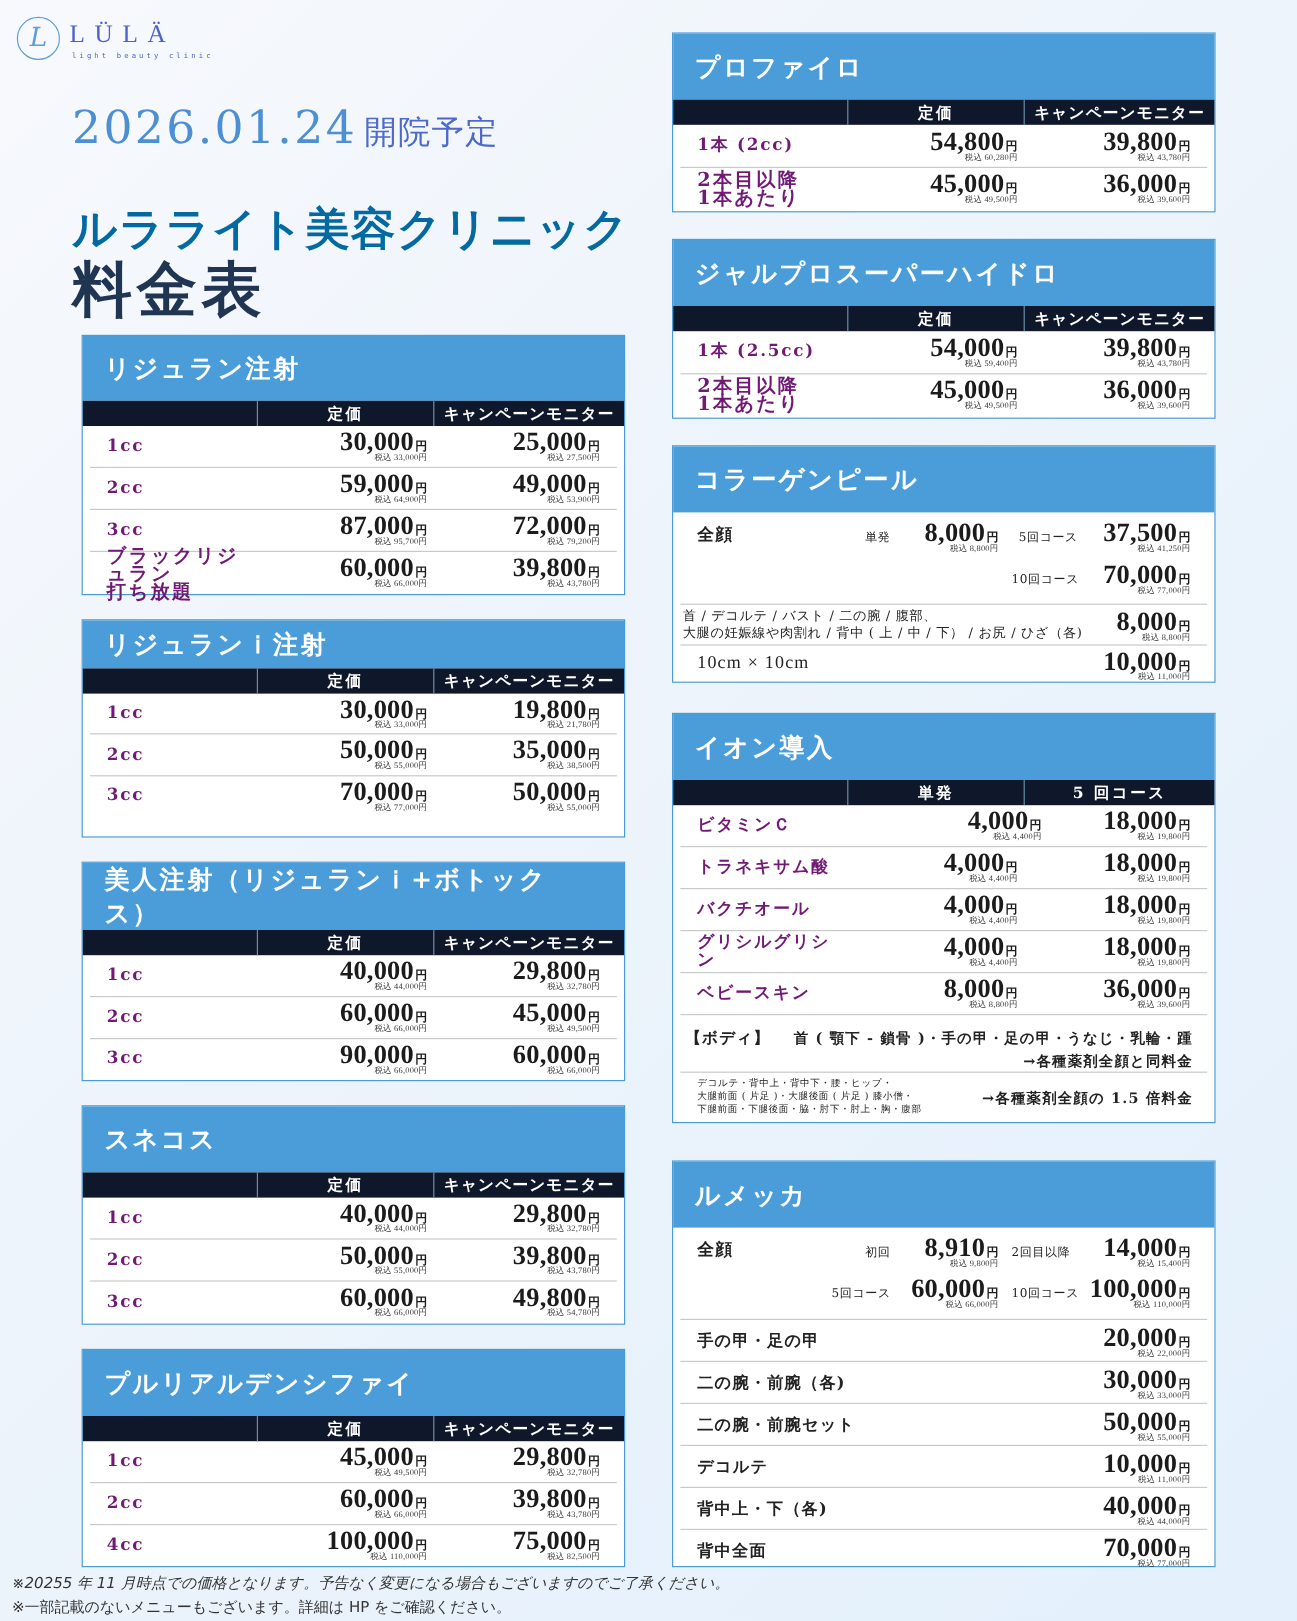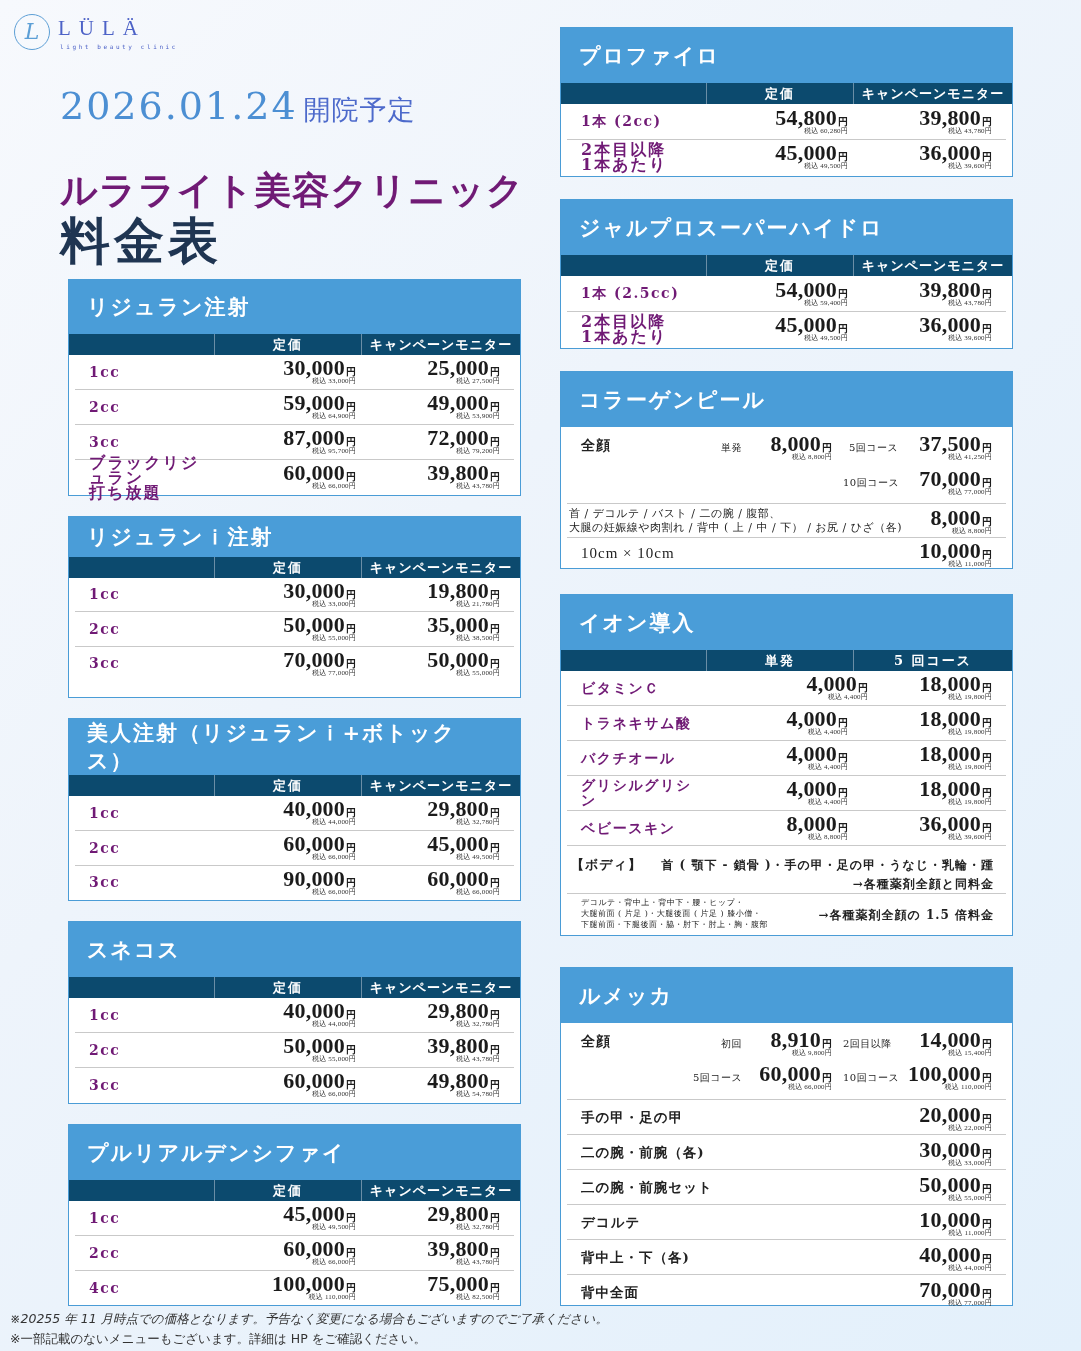--- a/index.html
+++ b/index.html
@@ -34,21 +34,21 @@
   
   .date {
     left: 60px; top: 84px; white-space: nowrap;
     font-family: "DejaVu Serif", serif; font-size: 38px; letter-spacing: 2px;
     color: #4c8fd3;
   }
   .date .suffix { font-size: 27px; margin-left: 6px; color: #4d6acb; letter-spacing: 1px; }
   .title1 {
     left: 60px; top: 166px; white-space: nowrap;
     font-family: "DejaVu Serif", serif; font-weight: bold; font-size: 37px; letter-spacing: 1px;
-    color: #701a75;
+    color: #0369a1;
   }
   .title2 {
     left: 60px; top: 208px; white-space: nowrap;
     font-family: "DejaVu Serif", serif; font-weight: bold; font-size: 50px; letter-spacing: 4px;
     color: #1f3552;
   }
 
   
   .panel {
     position: absolute;
@@ -57,21 +57,21 @@
   }
   .panel-title {
     background: #4a9dd8;
     color: #ffffff;
     font-family: "DejaVu Serif", serif; font-weight: bold;
     font-size: 21px; letter-spacing: 2px;
     padding: 0 18px;
     display: flex; align-items: center;
   }
   .col-head {
-    display: flex; background: #0c4a6e; color: #ffffff;
+    display: flex; background: #0f172a; color: #ffffff;
     height: 21px; font-size: 13px; font-weight: bold; letter-spacing: 2px;
   }
   .col-head > div { display: flex; align-items: center; justify-content: center; }
   .col-head .c0 { width: 146px; border-right: 1px solid #6a8ea6; }
   .col-head .c1 { width: 147px; border-right: 1px solid #6a8ea6; }
   .col-head .c2 { flex: 1; letter-spacing: 1px; }
 
   .row {
     display: flex; align-items: center;
     margin: 0 6px 0 6px;

